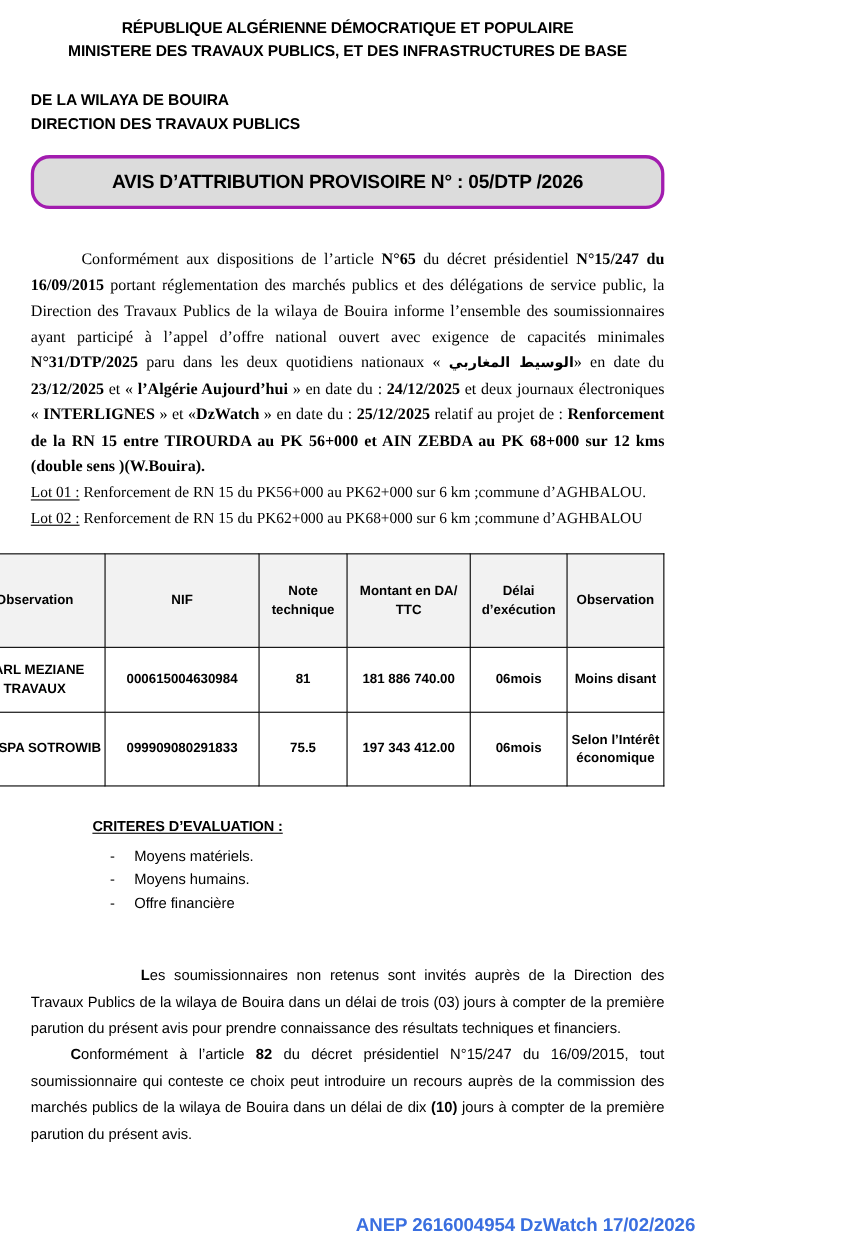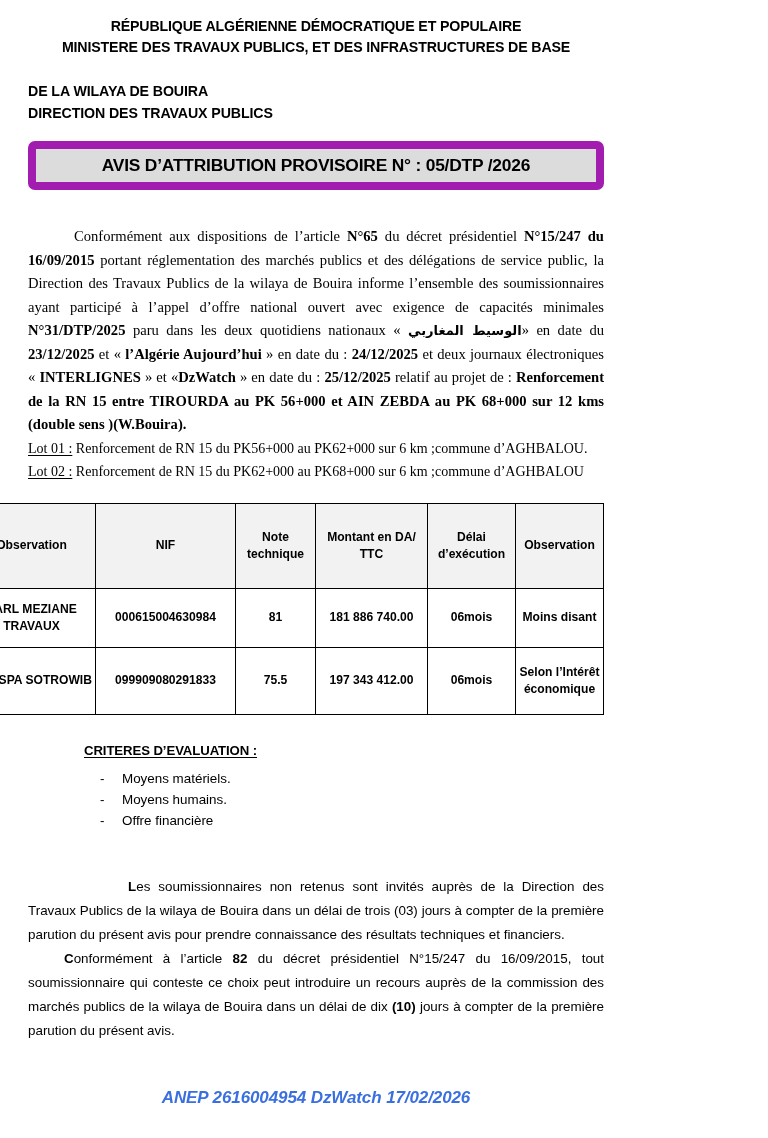--- a/index.html
+++ b/index.html
@@ -64,22 +64,22 @@
   
   .title-box-wrap {
     margin-top: 17px;
     display: flex;
     justify-content: center;
   }
   .title-box {
     width: 578px;
     height: 49px;
     background: #dcdcdc;
-    border: 8px solid #a21caf;
-    border-radius: 7px;
+    border: 3px solid #a21caf;
+    border-radius: 17px;
     display: flex;
     align-items: center;
     justify-content: center;
     box-sizing: border-box;
   }
   .title-box-text {
     font-weight: bold;
     font-size: 17.4px;
     letter-spacing: -0.2px;
     white-space: nowrap;
@@ -192,23 +192,22 @@
   }
   .closing p { margin: 0; }
   .closing .ind1 { text-indent: 100px; }
   .closing .ind2 { text-indent: 36px; }
 
   
   .footer {
     position: absolute;
     left: 0;
     right: 0;
-    bottom: 30px;
-    text-align: center;
-    font-style: italic;
+    bottom: 14px;
+    text-align: right;
   }
   .footer-text {
     color: #3a6fe0;
     font-weight: bold;
     font-size: 17px;
     letter-spacing: -0.1px;
   }
 </style>
 </head>
 <body>

